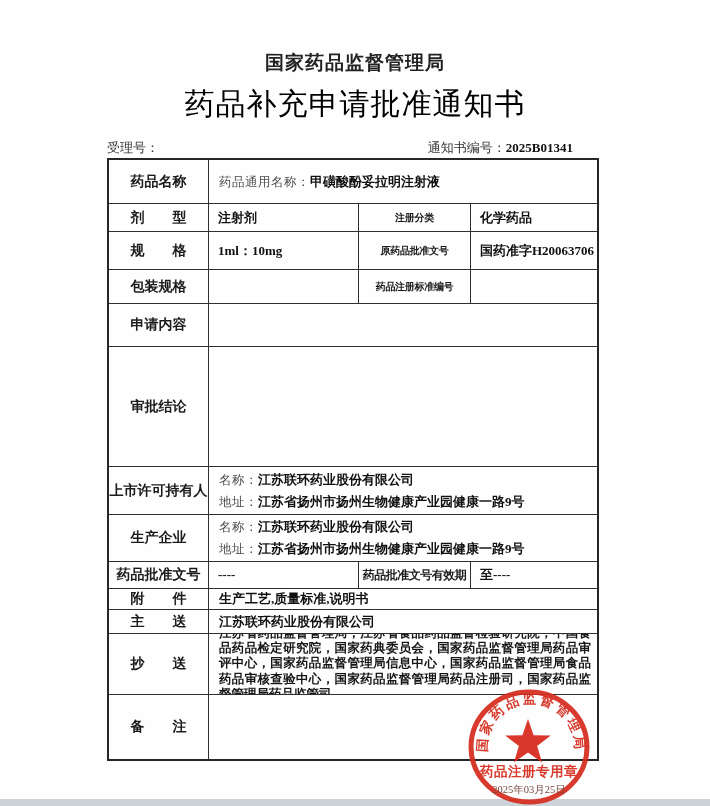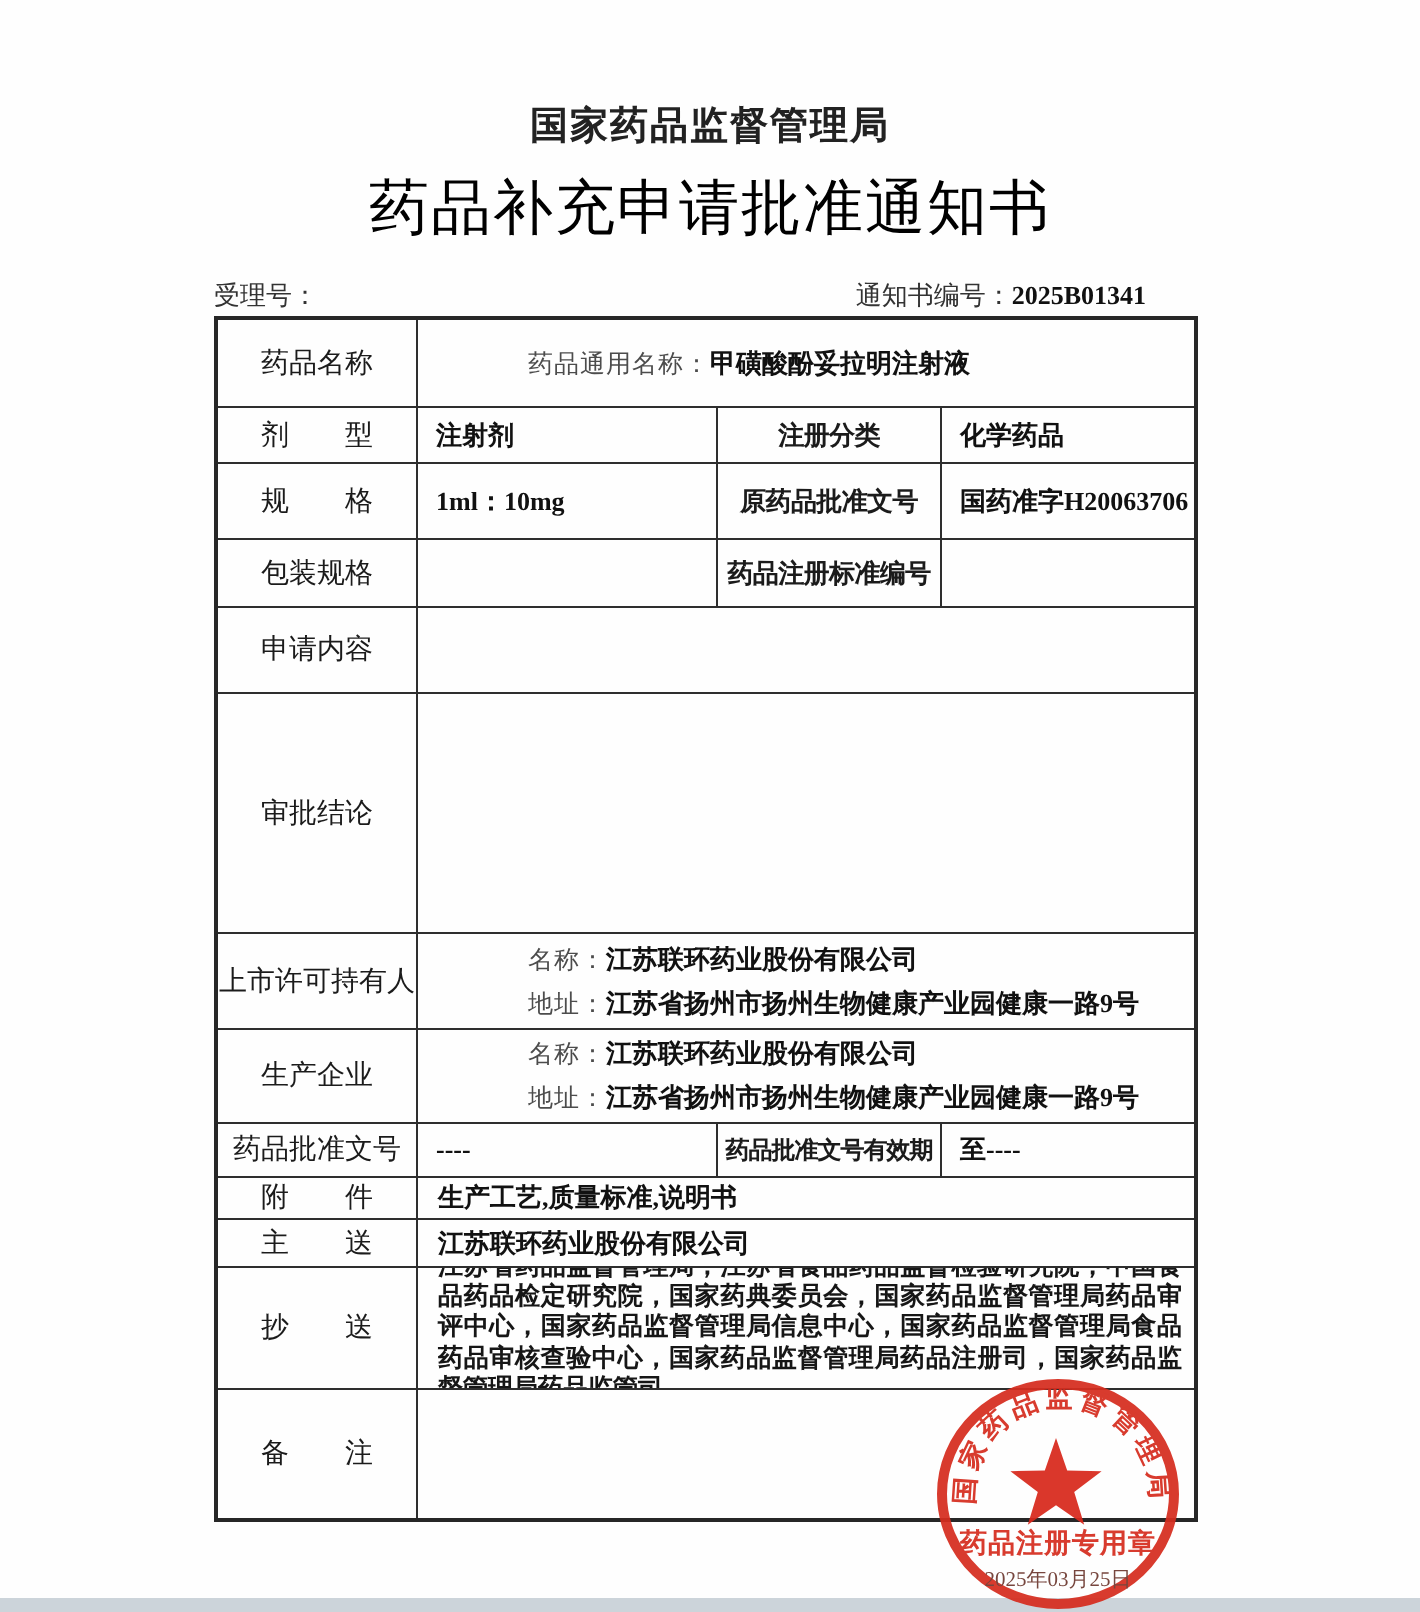--- a/index.html
+++ b/index.html
@@ -42,34 +42,34 @@
   .cell{
     border-right:1.5px solid #2e2e2e;
     box-sizing:border-box;
     display:flex;flex-direction:column;justify-content:center;
     overflow:hidden;
   }
   .cell:last-child{border-right:none;}
   .cell.lab{
     width:100px;flex:0 0 100px;
     align-items:center;text-align:center;
-    font-weight:normal;font-size:14px;color:#1b1b1b;
+    font-weight:bold;font-size:14px;color:#1b1b1b;
   }
   .cell.colb{width:150px;flex:0 0 150px;padding-left:9px;}
   .cell.colc{
     width:112px;flex:0 0 112px;
     align-items:center;text-align:center;
-    font-weight:bold;font-size:13px;color:#1b1b1b;
+    font-weight:bold;font-size:10px;color:#1b1b1b;
     letter-spacing:-0.3px;
   }
   .cell.colc.tight{font-size:12px;letter-spacing:-0.5px;}
   .cell.cold{flex:1 1 auto;padding-left:9px;}
   .cell.content{flex:1 1 auto;padding-left:10px;padding-right:6px;}
   .val{font-weight:bold;font-size:13px;color:#111;}
-  .pair{font-size:12.5px;line-height:21px;color:#4c4c4c;letter-spacing:0.5px;margin-left:45px;}
+  .pair{font-size:12.5px;line-height:21px;color:#4c4c4c;letter-spacing:0.5px;}
   .pair .val{letter-spacing:0;}
   .cc-text{
     font-size:12.5px;font-weight:bold;color:#161616;
     line-height:15.2px;text-align:justify;padding-top:2px;padding-bottom:2px;
   }
   .stamp{
     position:absolute;left:441px;top:659px;width:180px;height:150px;
     opacity:0.93;pointer-events:none;z-index:6;
   }
   .bottom-strip{

